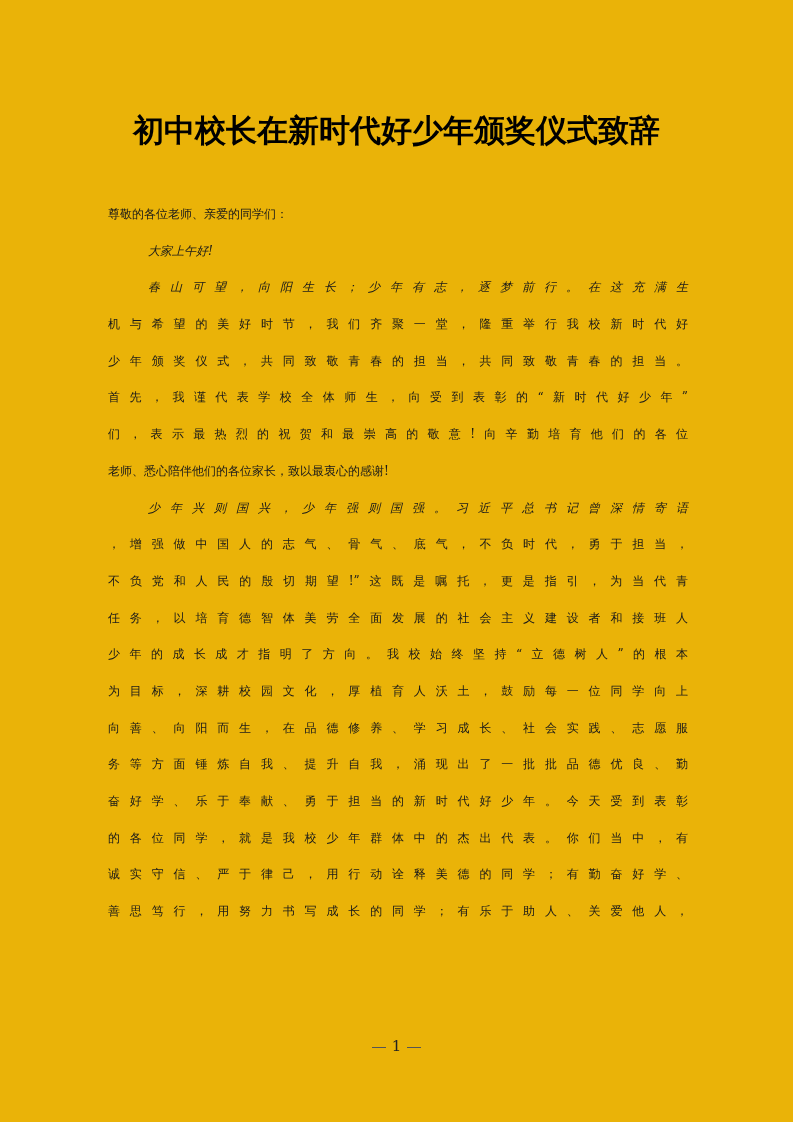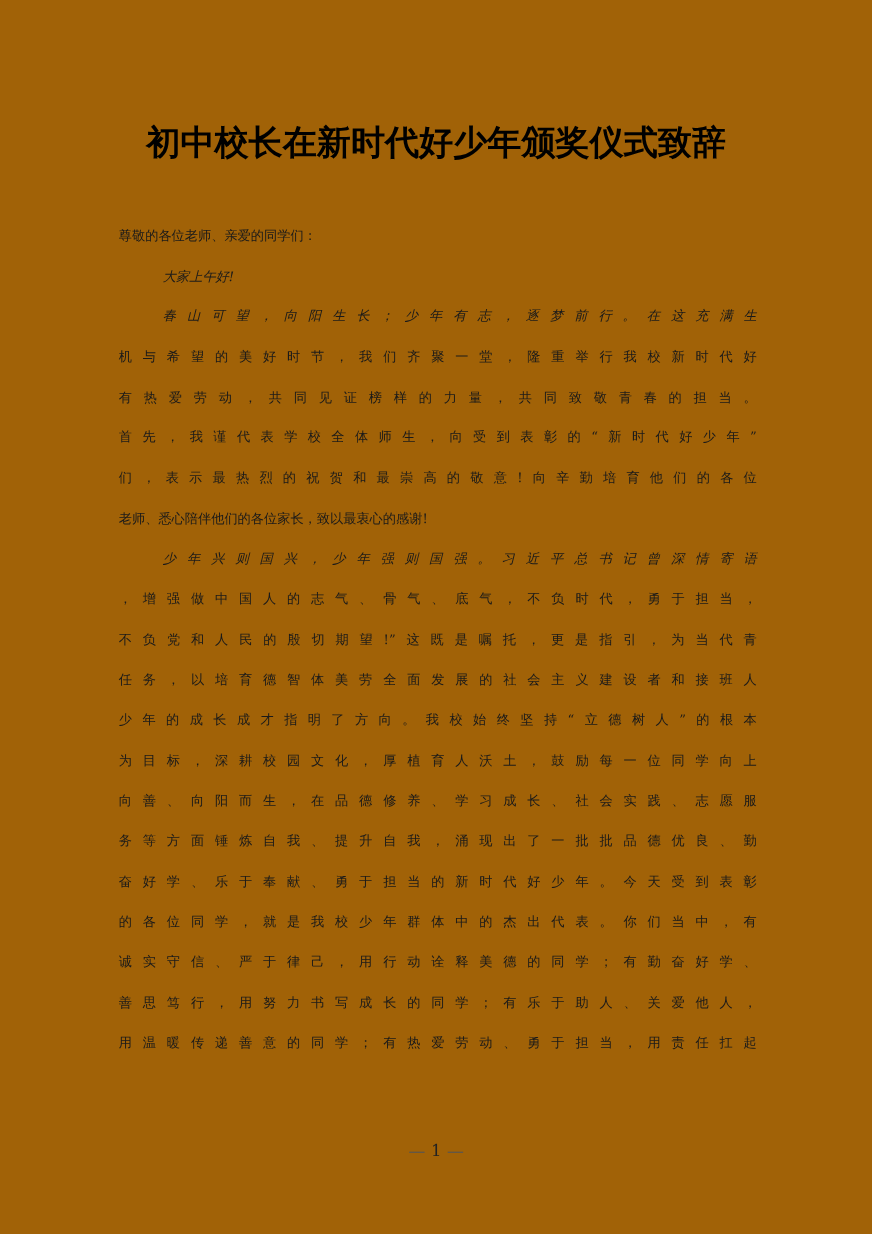--- a/index.html
+++ b/index.html
@@ -13,21 +13,21 @@
     position: relative;
     overflow: hidden;
     font-family: "DejaVu Serif", "Liberation Serif", serif;
     color: #111111;
   }
   .page {
     position: absolute;
     left: 0; top: 0;
     width: 793px;
     height: 1122px;
-    background: #a16207;
+    background: #eab308;
   }
   .title {
     position: absolute;
     left: 0;
     top: 108px;
     width: 793px;
     text-align: center;
     font-family: "DejaVu Sans", "Liberation Sans", sans-serif;
     font-weight: bold;
     font-size: 31px;
@@ -80,35 +80,34 @@
 <body>
 
 <div class="page">
   <div class="title">初中校长在新时代好少年颁奖仪式致辞</div>
 
   <div class="body">
     <div class="line last">尊敬的各位老师、亲爱的同学们：</div>
     <div class="line indent last">大家上午好!</div>
     <div class="line indent">春山可望，向阳生长；少年有志，逐梦前行。在这充满生</div>
     <div class="line">机与希望的美好时节，我们齐聚一堂，隆重举行我校新时代好</div>
-    <div class="line">有热爱劳动，共同见证榜样的力量，共同致敬青春的担当。</div>
+    <div class="line">少年颁奖仪式，共同致敬青春的担当，共同致敬青春的担当。</div>
     <div class="line">首先，我谨代表学校全体师生，向受到表彰的“新时代好少年”</div>
     <div class="line">们，表示最热烈的祝贺和最崇高的敬意!向辛勤培育他们的各位</div>
     <div class="line last">老师、悉心陪伴他们的各位家长，致以最衷心的感谢!</div>
     <div class="line indent">少年兴则国兴，少年强则国强。习近平总书记曾深情寄语</div>
     <div class="line">，增强做中国人的志气、骨气、底气，不负时代，勇于担当，</div>
     <div class="line">不负党和人民的殷切期望!”这既是嘱托，更是指引，为当代青</div>
     <div class="line">任务，以培育德智体美劳全面发展的社会主义建设者和接班人</div>
     <div class="line">少年的成长成才指明了方向。我校始终坚持“立德树人”的根本</div>
     <div class="line">为目标，深耕校园文化，厚植育人沃土，鼓励每一位同学向上</div>
     <div class="line">向善、向阳而生，在品德修养、学习成长、社会实践、志愿服</div>
     <div class="line">务等方面锤炼自我、提升自我，涌现出了一批批品德优良、勤</div>
     <div class="line">奋好学、乐于奉献、勇于担当的新时代好少年。今天受到表彰</div>
     <div class="line">的各位同学，就是我校少年群体中的杰出代表。你们当中，有</div>
     <div class="line">诚实守信、严于律己，用行动诠释美德的同学；有勤奋好学、</div>
     <div class="line">善思笃行，用努力书写成长的同学；有乐于助人、关爱他人，</div>
-    <div class="line">用温暖传递善意的同学；有热爱劳动、勇于担当，用责任扛起</div>
   </div>
 
   <div class="footer">
     <span class="dash"></span><span>1</span><span class="dash"></span>
   </div>
 </div>
 
 </body></html>

